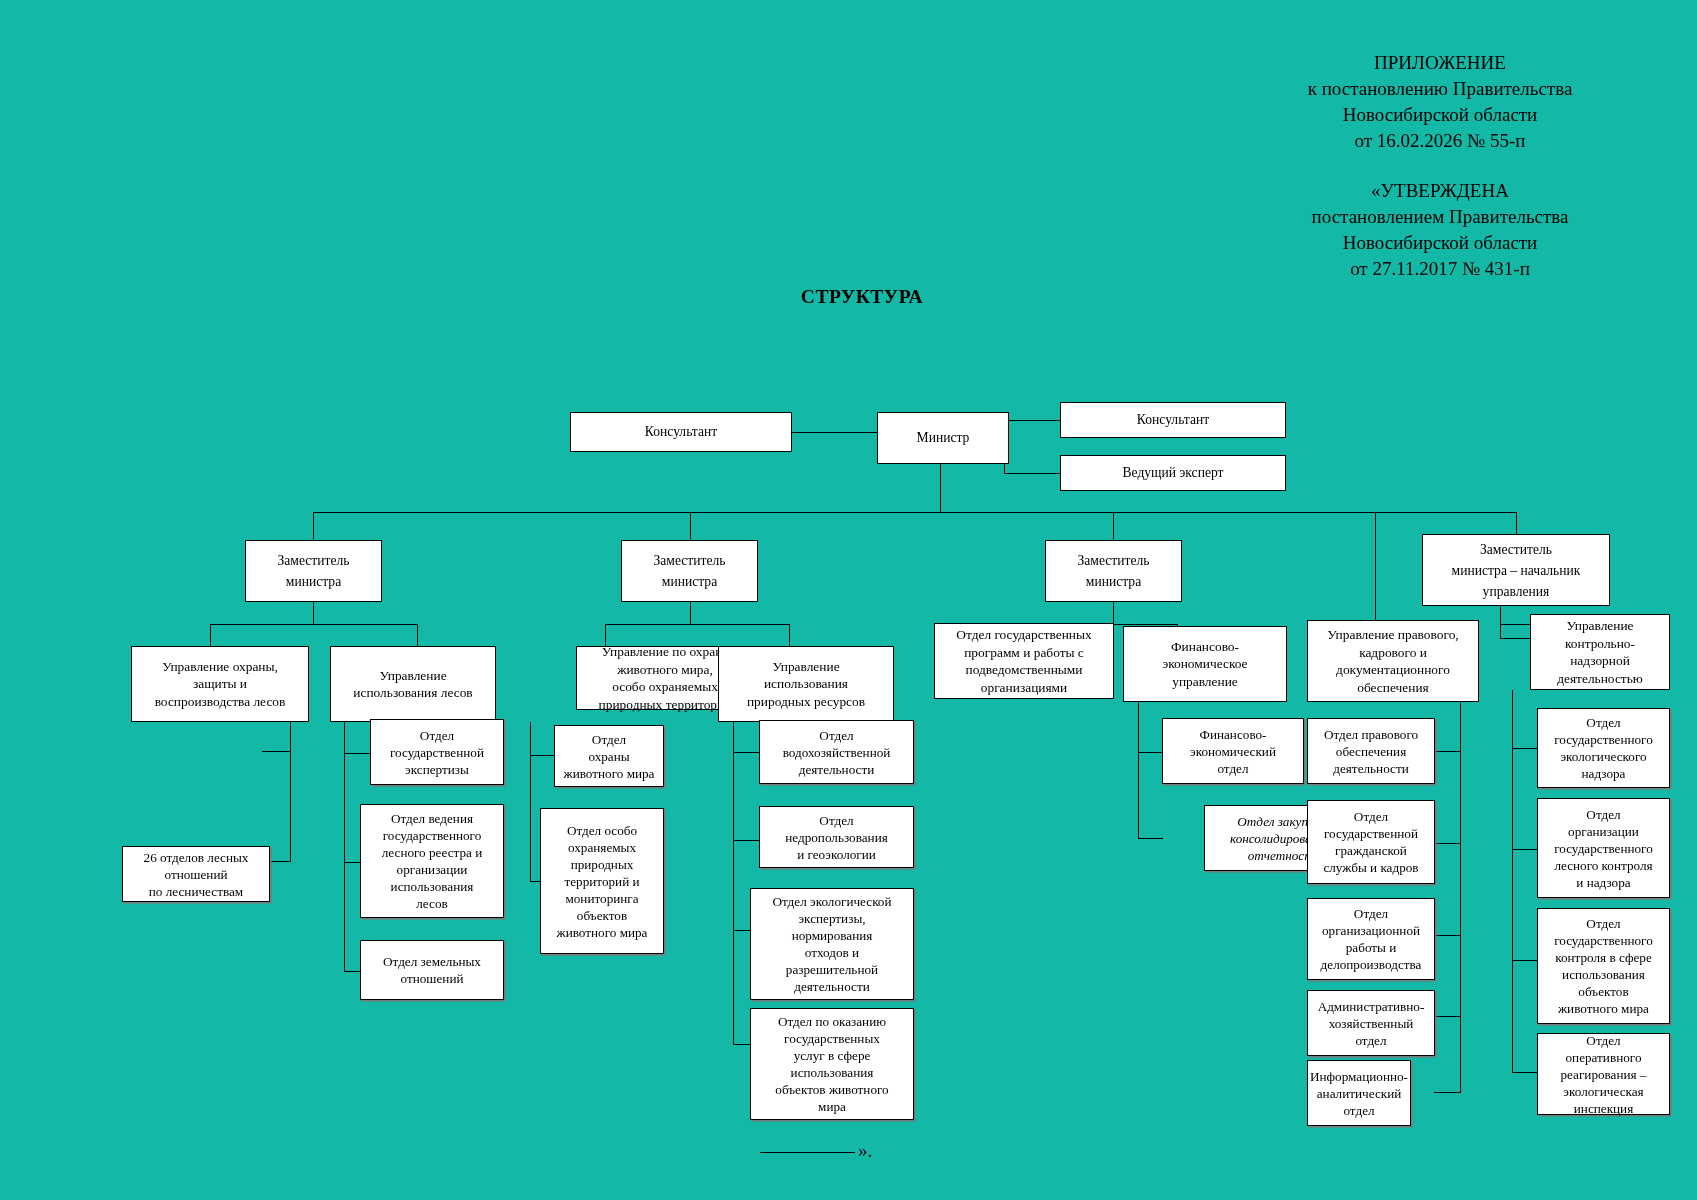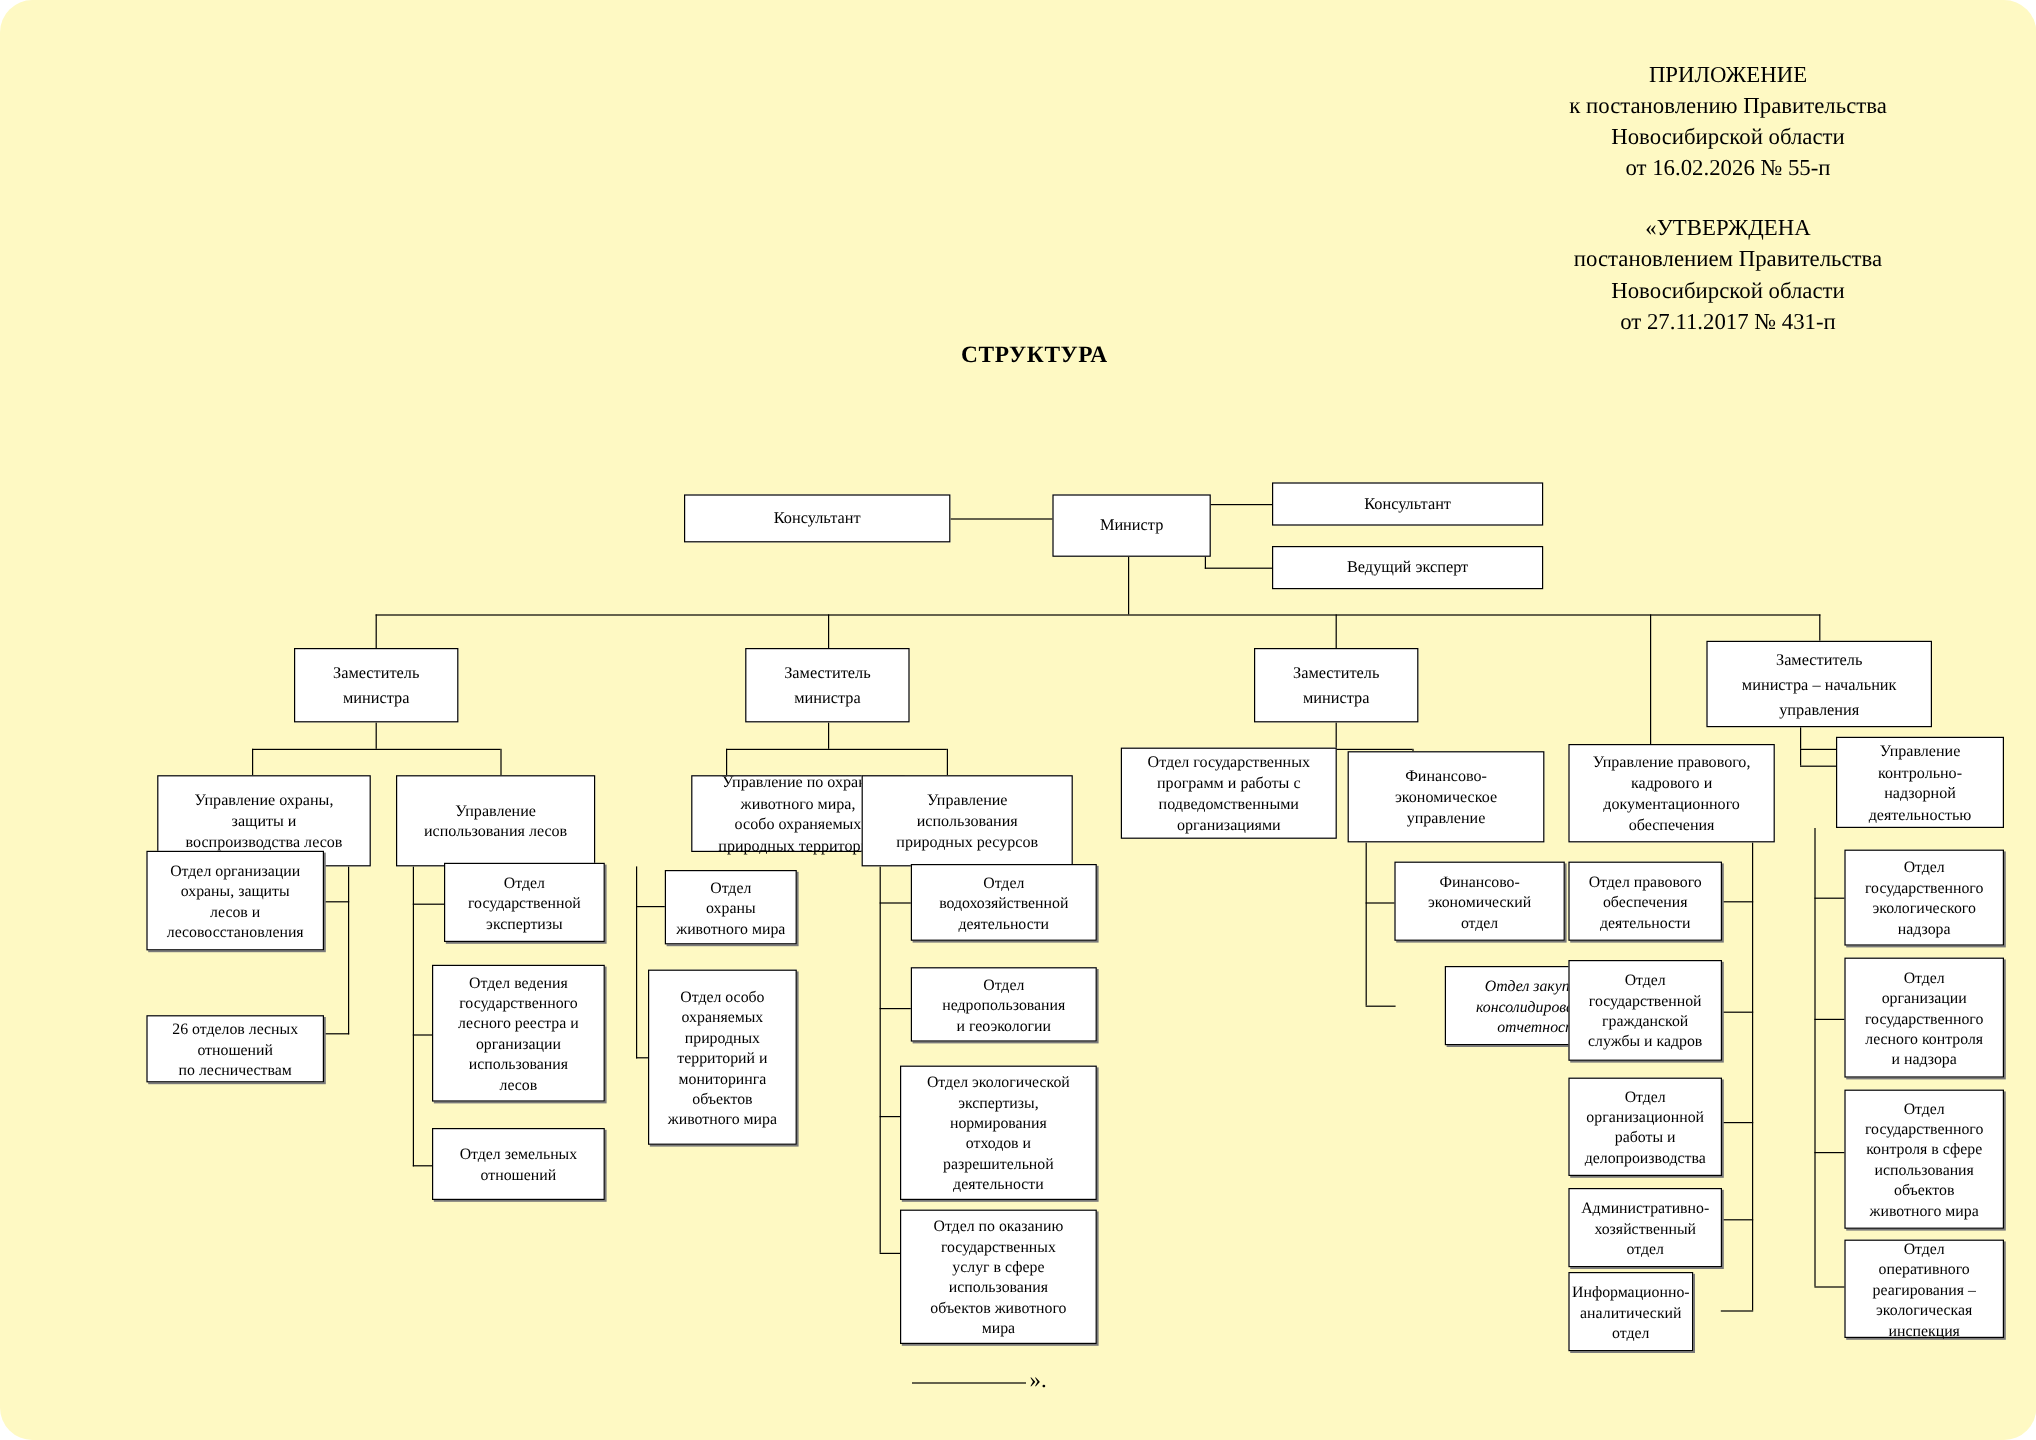--- a/index.html
+++ b/index.html
@@ -9,22 +9,21 @@
   }
   body {
     font-family: "Liberation Serif", "DejaVu Serif", serif;
     color: #000000;
   }
   #page {
     position: relative;
     width: 1697px;
     height: 1200px;
     overflow: hidden;
-    background: #fef9c3;
-    border-radius: 27px;
+    background: #14b8a6;
   }
 
   
   .hdr {
     position: absolute;
     text-align: center;
     font-size: 19px;
     line-height: 26px;
     white-space: pre-line;
   }
@@ -186,24 +185,20 @@
 обеспечения</div>
   <div class="box unit" style="left:1530px; top:614px; width:140px; height:76px;">Управление
 контрольно-
 надзорной
 деятельностью</div>
 
   <div class="ln v" style="left:290px; top:722px; height:140px;"></div>
   <div class="ln h" style="left:262px; top:751px; width:29px;"></div>
   <div class="ln h" style="left:262px; top:861px; width:29px;"></div>
 
-  <div class="box dept shadow" style="left:122px; top:709px; width:148px; height:83px;">Отдел организации
-охраны, защиты
-лесов и
-лесовосстановления</div>
   <div class="box dept shadow" style="left:122px; top:846px; width:148px; height:56px;">26 отделов лесных
 отношений
 по лесничествам</div>
 
   <div class="ln v" style="left:344px; top:722px; height:250px;"></div>
   <div class="ln h" style="left:344px; top:753px; width:27px;"></div>
   <div class="ln h" style="left:344px; top:862px; width:27px;"></div>
   <div class="ln h" style="left:344px; top:971px; width:27px;"></div>
 
   <div class="box dept shadow" style="left:370px; top:719px; width:134px; height:66px;">Отдел

